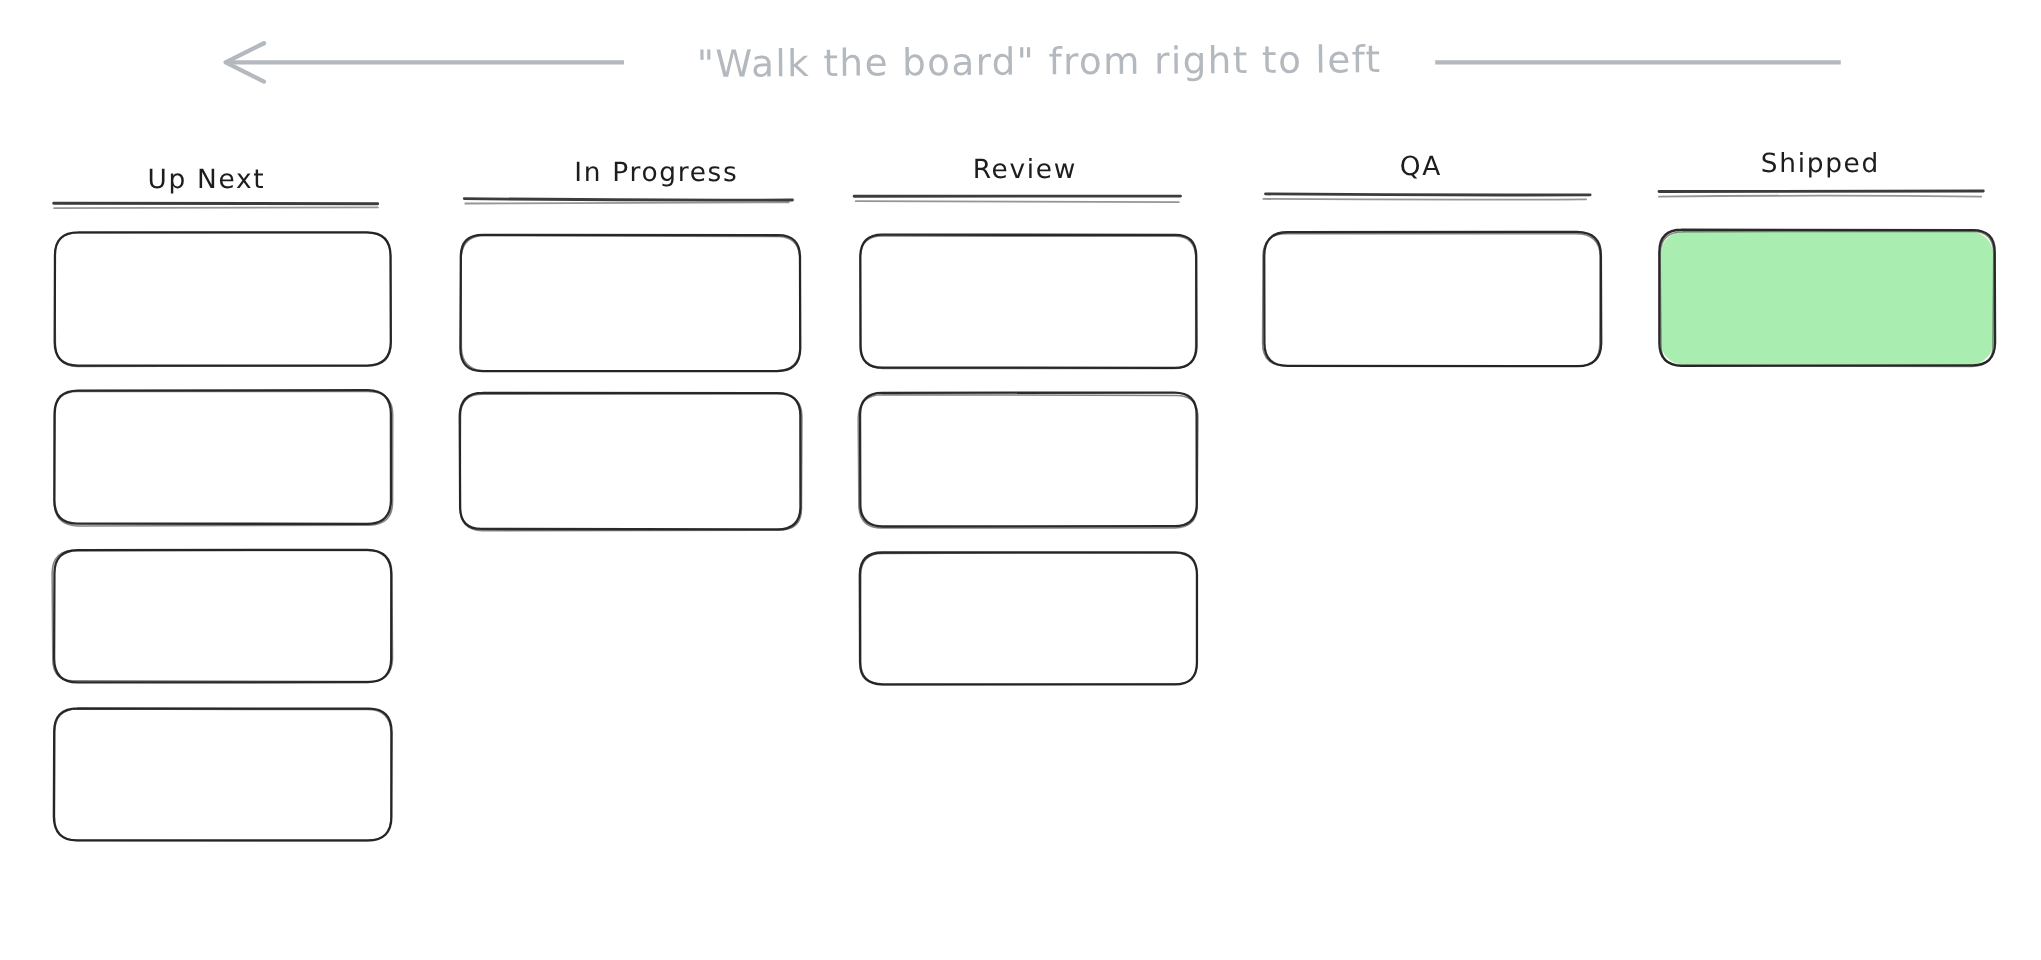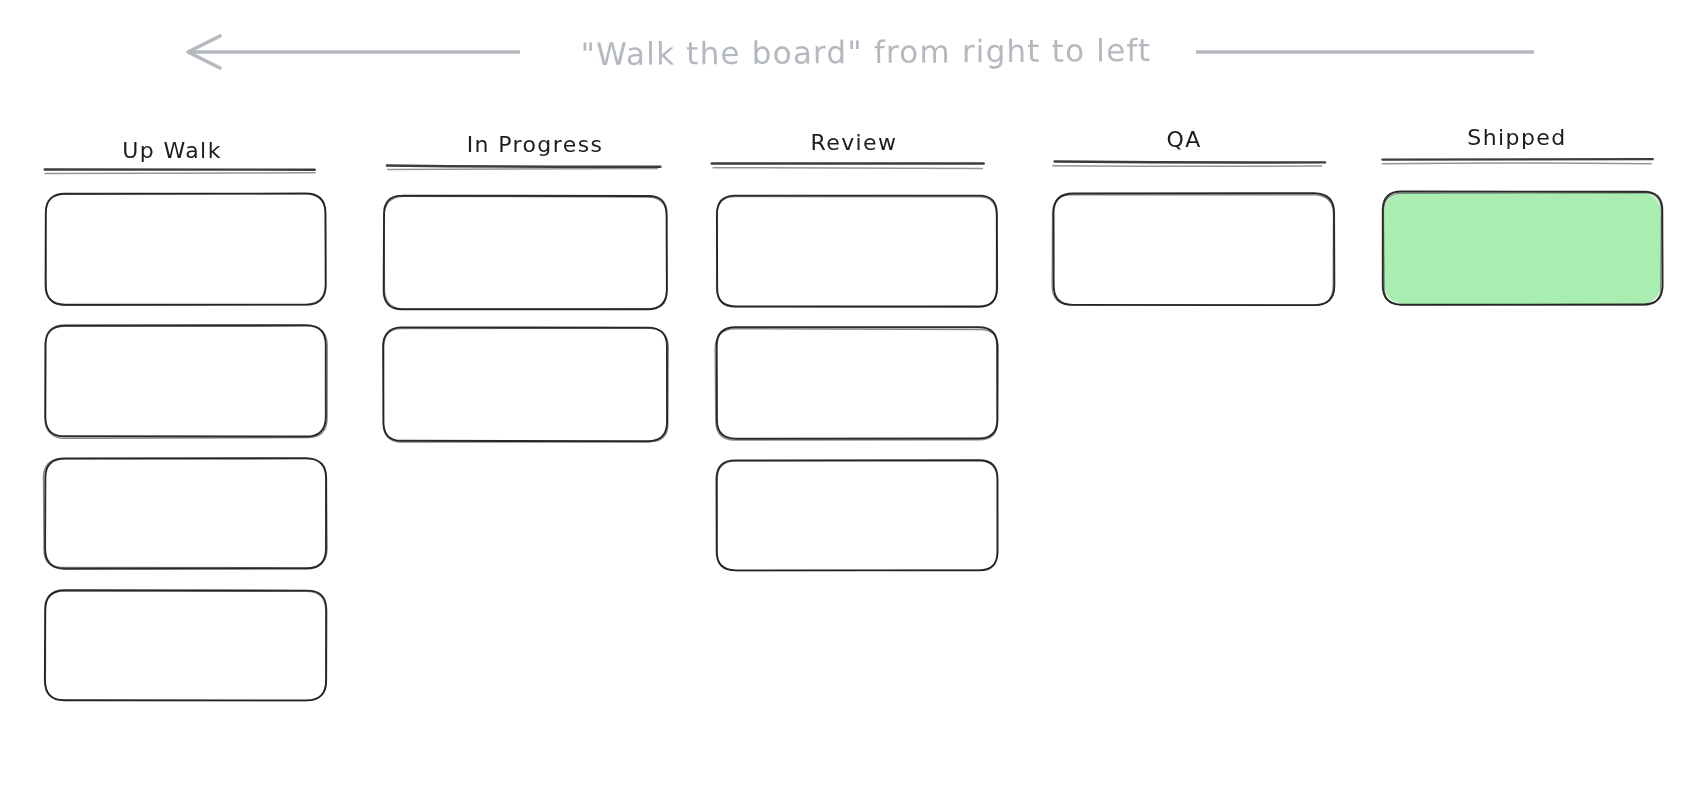--- a/index.html
+++ b/index.html
@@ -138,26 +138,26 @@
           <rect x="1384" y="193" width="277" height="111" rx="19" ry="19" fill="#a9eeb0" stroke="none"></rect>
           <path d="M 1401.3581832990396 191.46625 L 1643.5066298010975 191.72935133744855 Q 1662.287099622771 191.46625 1662.287099622771 210.04729423868312 L 1662.5896407750342 285.828396776406 Q 1662.287099622771 304.40944101508916 1643.706055384088 304.40944101508916 L 1401.5245473251027 304.79803463648835 Q 1382.7771390603566 304.40944101508916 1382.7771390603566 285.828396776406 L 1382.749457733196 210.04729423868312 Q 1382.7771390603566 191.46625 1401.3581832990396 191.46625" fill="none" stroke="#1f1f1f" stroke-width="1.9" stroke-linecap="round" stroke-linejoin="round" opacity="0.95"></path>
           <path d="M 1402.3967386831275 193.1518664266118 L 1644.009532750343 192.71835922496572 Q 1661.4590689300412 193.1518664266118 1661.4590689300412 211.49411608367626 L 1660.8917176783266 287.00730366941013 Q 1661.4590689300412 305.3495533264746 1643.1168192729767 305.3495533264746 L 1402.4781893004115 304.7025291495199 Q 1384.054489026063 305.3495533264746 1384.054489026063 287.00730366941013 L 1383.452648319616 211.49411608367626 Q 1384.054489026063 193.1518664266118 1402.3967386831275 193.1518664266118" fill="none" stroke="#1f1f1f" stroke-width="1.25" stroke-linecap="round" stroke-linejoin="round" opacity="0.55"></path>
         </g>
       </g>
     </svg>
 
   <div class="banner-label" style="left: 866px; top: 52px; color: rgb(179, 185, 191);">"Walk the board" from right to left</div>
 
   <div id="overlay">
-      <div class="col-title" style="left: 172px; top: 150px;">Up Walk</div>
+      <div class="col-title" style="left: 172px; top: 150px;">Up Next</div>
       <div class="hit card-hit" style="left: 45px; top: 194px; width: 281px; height: 111px;"></div>
       <div class="hit card-hit" style="left: 45px; top: 326px; width: 281px; height: 111px;"></div>
       <div class="hit card-hit" style="left: 45px; top: 458px; width: 281px; height: 111px;"></div>
       <div class="hit card-hit" style="left: 45px; top: 590px; width: 281px; height: 111px;"></div>
-      <div class="col-title" style="left: 535px; top: 144px;">In Progress</div>
+      <div class="col-title" style="left: 547px; top: 144px;">In Progress</div>
       <div class="hit card-hit" style="left: 384px; top: 196px; width: 283px; height: 113px;"></div>
       <div class="hit card-hit" style="left: 384px; top: 328px; width: 283px; height: 113px;"></div>
       <div class="col-title" style="left: 854px; top: 142px;">Review</div>
       <div class="hit card-hit" style="left: 717px; top: 196px; width: 280px; height: 111px;"></div>
       <div class="hit card-hit" style="left: 717px; top: 328px; width: 280px; height: 111px;"></div>
       <div class="hit card-hit" style="left: 717px; top: 460px; width: 280px; height: 111px;"></div>
       <div class="col-title" style="left: 1184px; top: 139px;">QA</div>
       <div class="hit card-hit" style="left: 1053px; top: 194px; width: 281px; height: 111px;"></div>
       <div class="col-title" style="left: 1517px; top: 137px;">Shipped</div>
       <div class="hit card-hit" style="left: 1383px; top: 192px; width: 279px; height: 113px;"></div>

